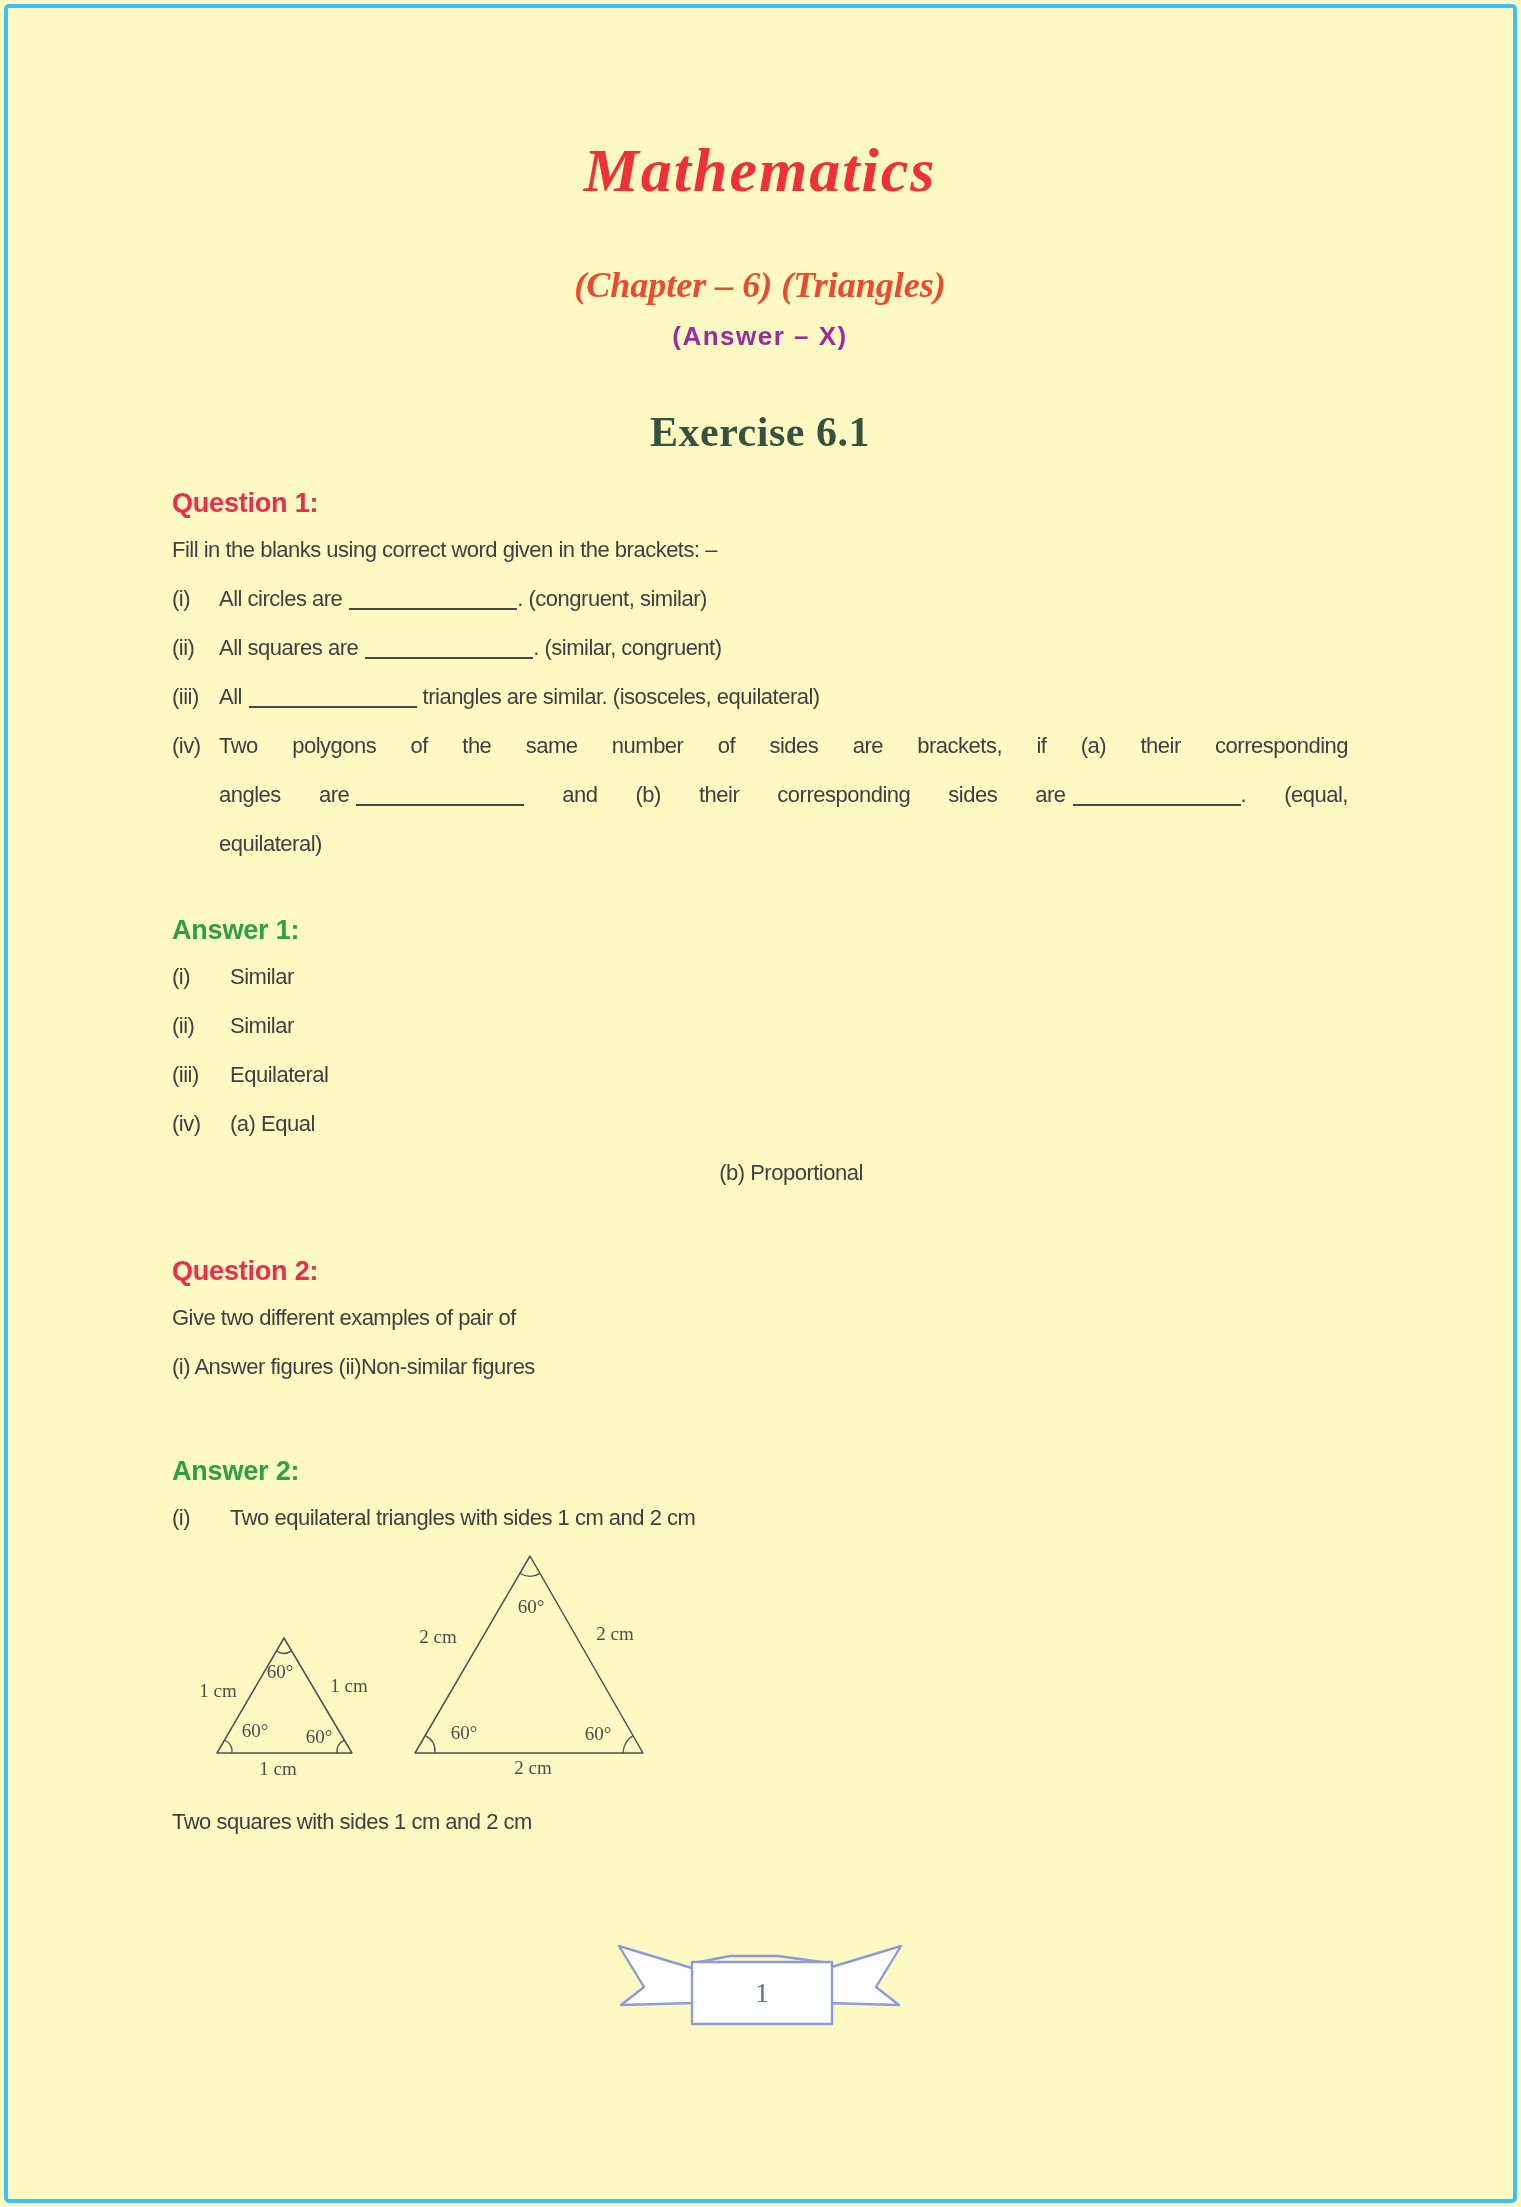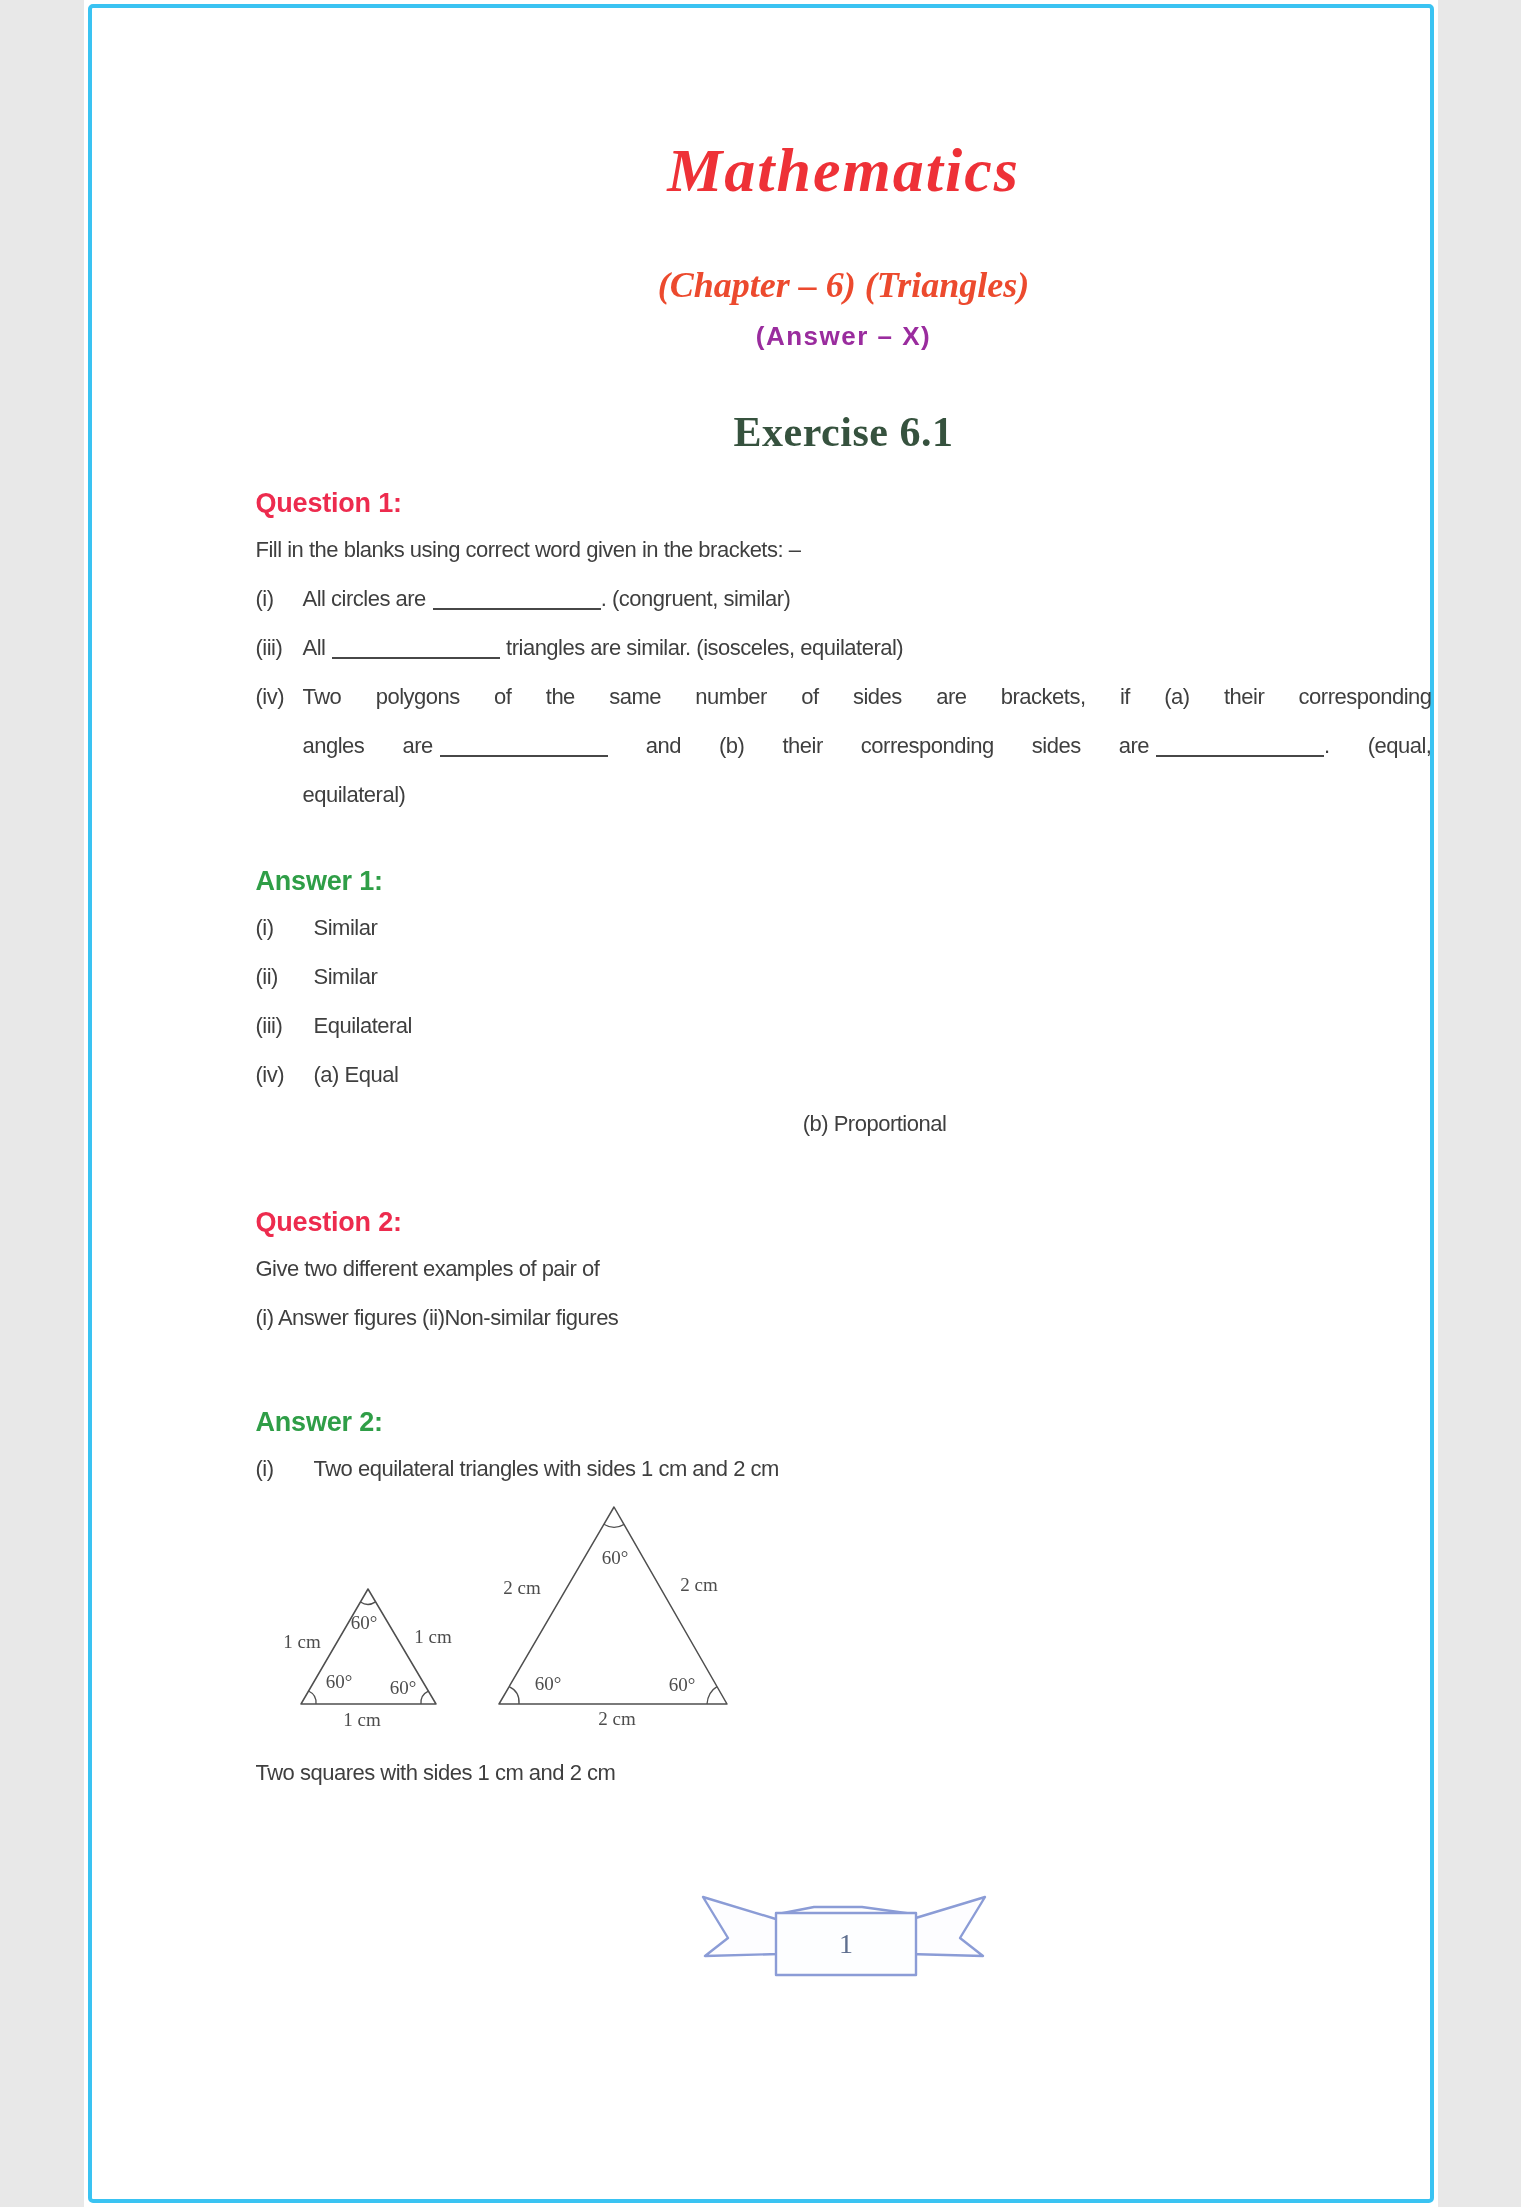--- a/index.html
+++ b/index.html
@@ -2,21 +2,21 @@
 <html style="--border: #3ac3f2; --title: #ee3137; --chapter: #ec4a2e; --class-line: #9a2c9e; --exercise: #36523e; --question: #ed2b4e; --answer: #2f9e47; --body: #3f3f3f; --figure-line: #4f4f4f; --ribbon: #8b9cd6;"><head>
 <meta charset="utf-8">
 <style>
   :root{
     --border:#3ac3f2; --title:#ee3137; --chapter:#ec4a2e; --class-line:#9a2c9e;
     --exercise:#36523e; --question:#ed2b4e; --answer:#2f9e47; --body:#3f3f3f;
     --figure-line:#4f4f4f; --ribbon:#8b9cd6; --ribbon-text:#5f6f8f;
   }
   html,body{margin:0;padding:0;background:#e8e8e8;}
   .page{
-    position:relative; width:1354px; height:2207px; background:#ffffff;
+    position:relative; width:1521px; height:2207px; background:#fef9c3;
     overflow:hidden; font-family:"Liberation Sans",sans-serif; color:var(--body);
     margin:0 auto;
   }
   .frame{
     position:absolute; inset:4px; border:4px solid var(--border);
     border-radius:5px; pointer-events:none;
   }
   .content{position:absolute; left:172px; top:0; width:1176px;}
 
   h1,h2,h3,h4,p{margin:0; font-weight:normal;}
@@ -84,20 +84,21 @@
     <h1 class="doc-title">Mathematics</h1>
     <h2 class="chapter">(Chapter – 6) (Triangles)</h2>
     <h3 class="class-line">(Answer – X)</h3>
     <h2 class="exercise">Exercise 6.1</h2>
 
     <h4 class="qh">Question 1:</h4>
     <p class="body first">Fill in the blanks using correct word given in the brackets: –</p>
 
     <p class="li"><span class="mk">(i)</span><span>All circles are</span><span class="blank"></span><span>. (congruent, similar)</span></p>
 
+    <p class="li"><span class="mk">(ii)</span><span>All squares are</span><span class="blank"></span><span>. (similar, congruent)</span></p>
 
     <p class="li"><span class="mk">(iii)</span><span>All</span><span class="blank"></span><span> triangles are similar. (isosceles, equilateral)</span></p>
 
     <div>
       <p class="li jl"><span class="mk">(iv)</span><span>Two polygons of the same number of sides are brackets, if (a) their corresponding</span></p>
       <p class="li jl ind"><span>angles are</span><span class="blank"></span><span> and (b) their corresponding sides are</span><span class="blank b2"></span><span>. (equal,</span></p>
       <p class="li ind"><span>equilateral)</span></p>
     </div>
 
     <h4 class="ah a1">Answer 1:</h4>

